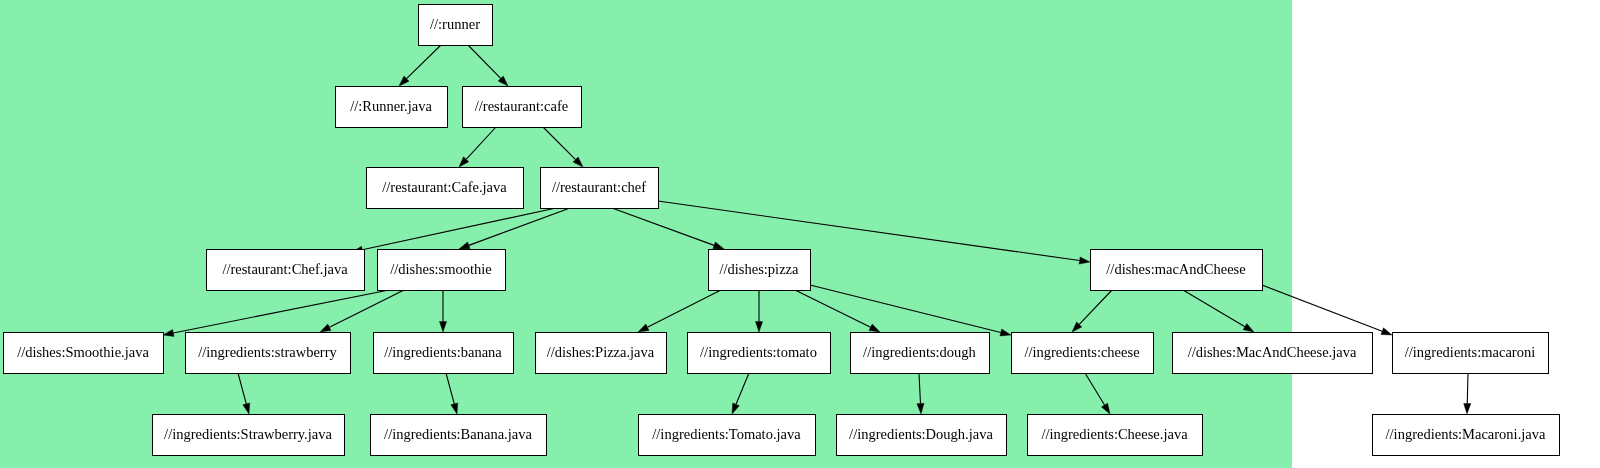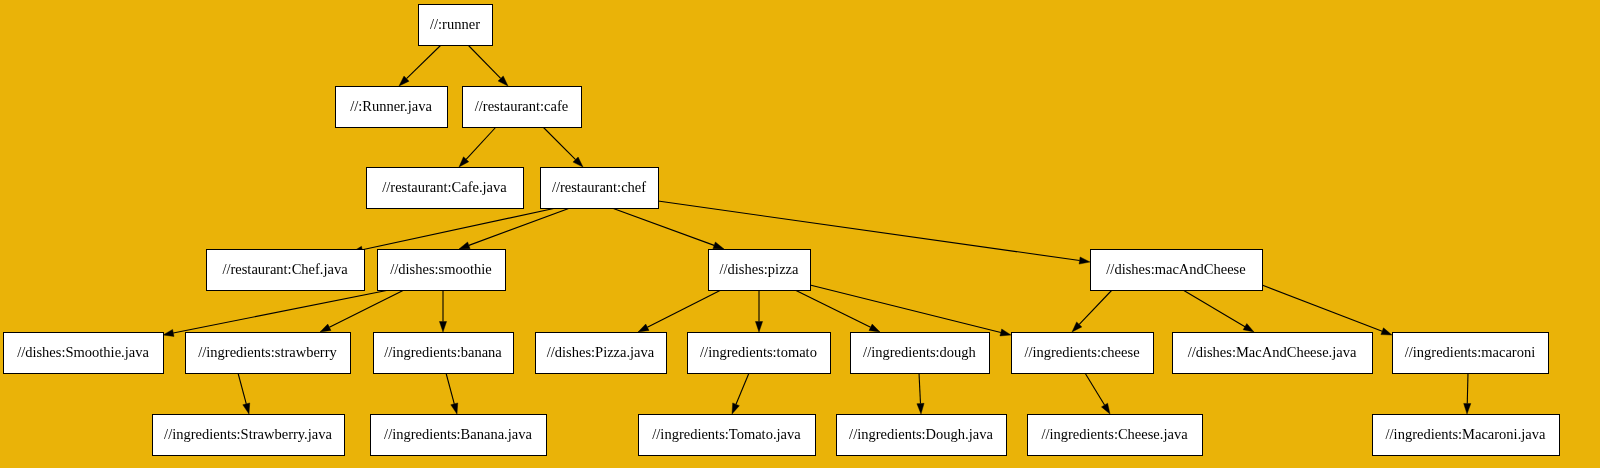--- a/index.html
+++ b/index.html
@@ -2,23 +2,23 @@
 <html><head>
 <meta charset="utf-8">
 <style>
   html, body {
     margin: 0;
     padding: 0;
     background: #ffffff;
   }
   #graph-root {
     position: relative;
-    width: 1600px;
+    width: 1292px;
     height: 468px;
-    background: #eab308;
+    background: #86efac;
     font-family: "Liberation Serif", "DejaVu Serif", serif;
   }
   svg#graph-svg {
     position: absolute;
     top: 0;
     left: 0;
     width: 1600px;
     height: 468px;
     display: block;
   }

